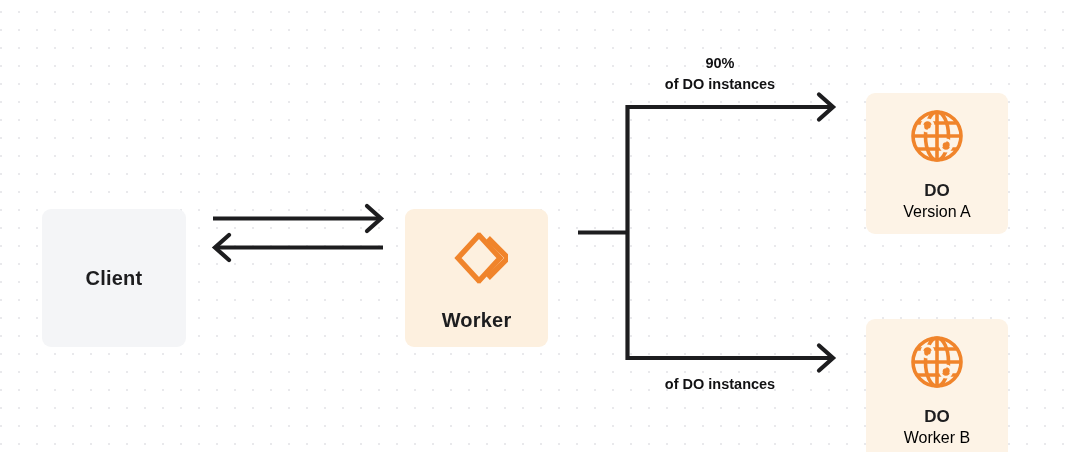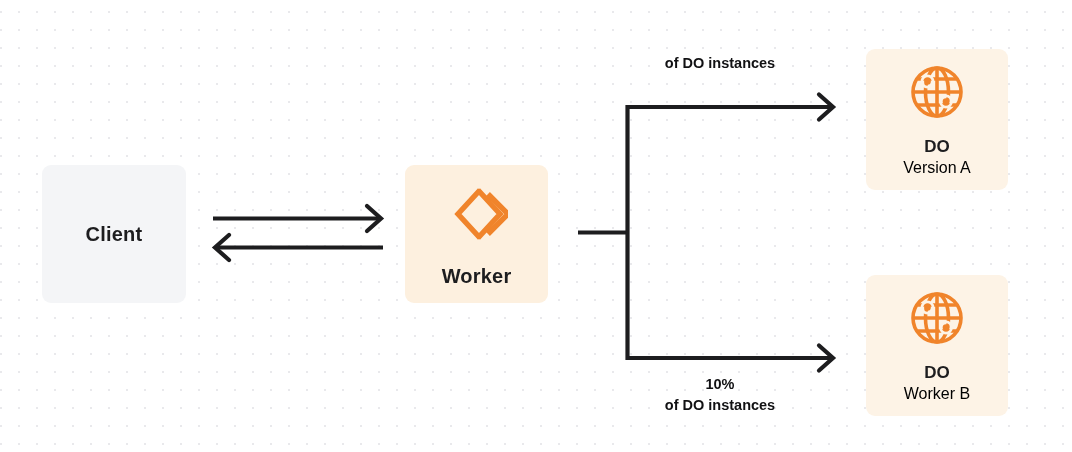--- a/index.html
+++ b/index.html
@@ -25,20 +25,21 @@
   }
 
   .node {
     position: absolute;
     box-sizing: border-box;
     border-radius: 9px;
     display: flex;
     flex-direction: column;
     align-items: center;
     justify-content: center;
+    margin-top: 44px;
   }
 
   
   #client-node {
     left: 42px;
     top: 165px;
     width: 144px;
     height: 138px;
     background-color: #f4f5f7;
   }
@@ -215,21 +216,21 @@
         <circle cx="37" cy="37.5" r="3.3" fill="#f0842b"></circle>
         <circle cx="18.5" cy="17.5" r="5.6" fill="none" stroke="#fdf3e6" stroke-width="2.6"></circle>
         <circle cx="37" cy="37.5" r="5.6" fill="none" stroke="#fdf3e6" stroke-width="2.6"></circle>
       </svg>
     </span>
     <span class="do-title">DO</span>
     <span class="do-sub">Worker B</span>
   </div>
 
   <div class="edge-label" id="label-top">
+    <div>90%</div>
     <div>of DO instances</div>
   </div>
 
   <div class="edge-label" id="label-bottom">
-    <div>10%</div>
     <div>of DO instances</div>
   </div>
 
 </div>
 
 </body></html>

